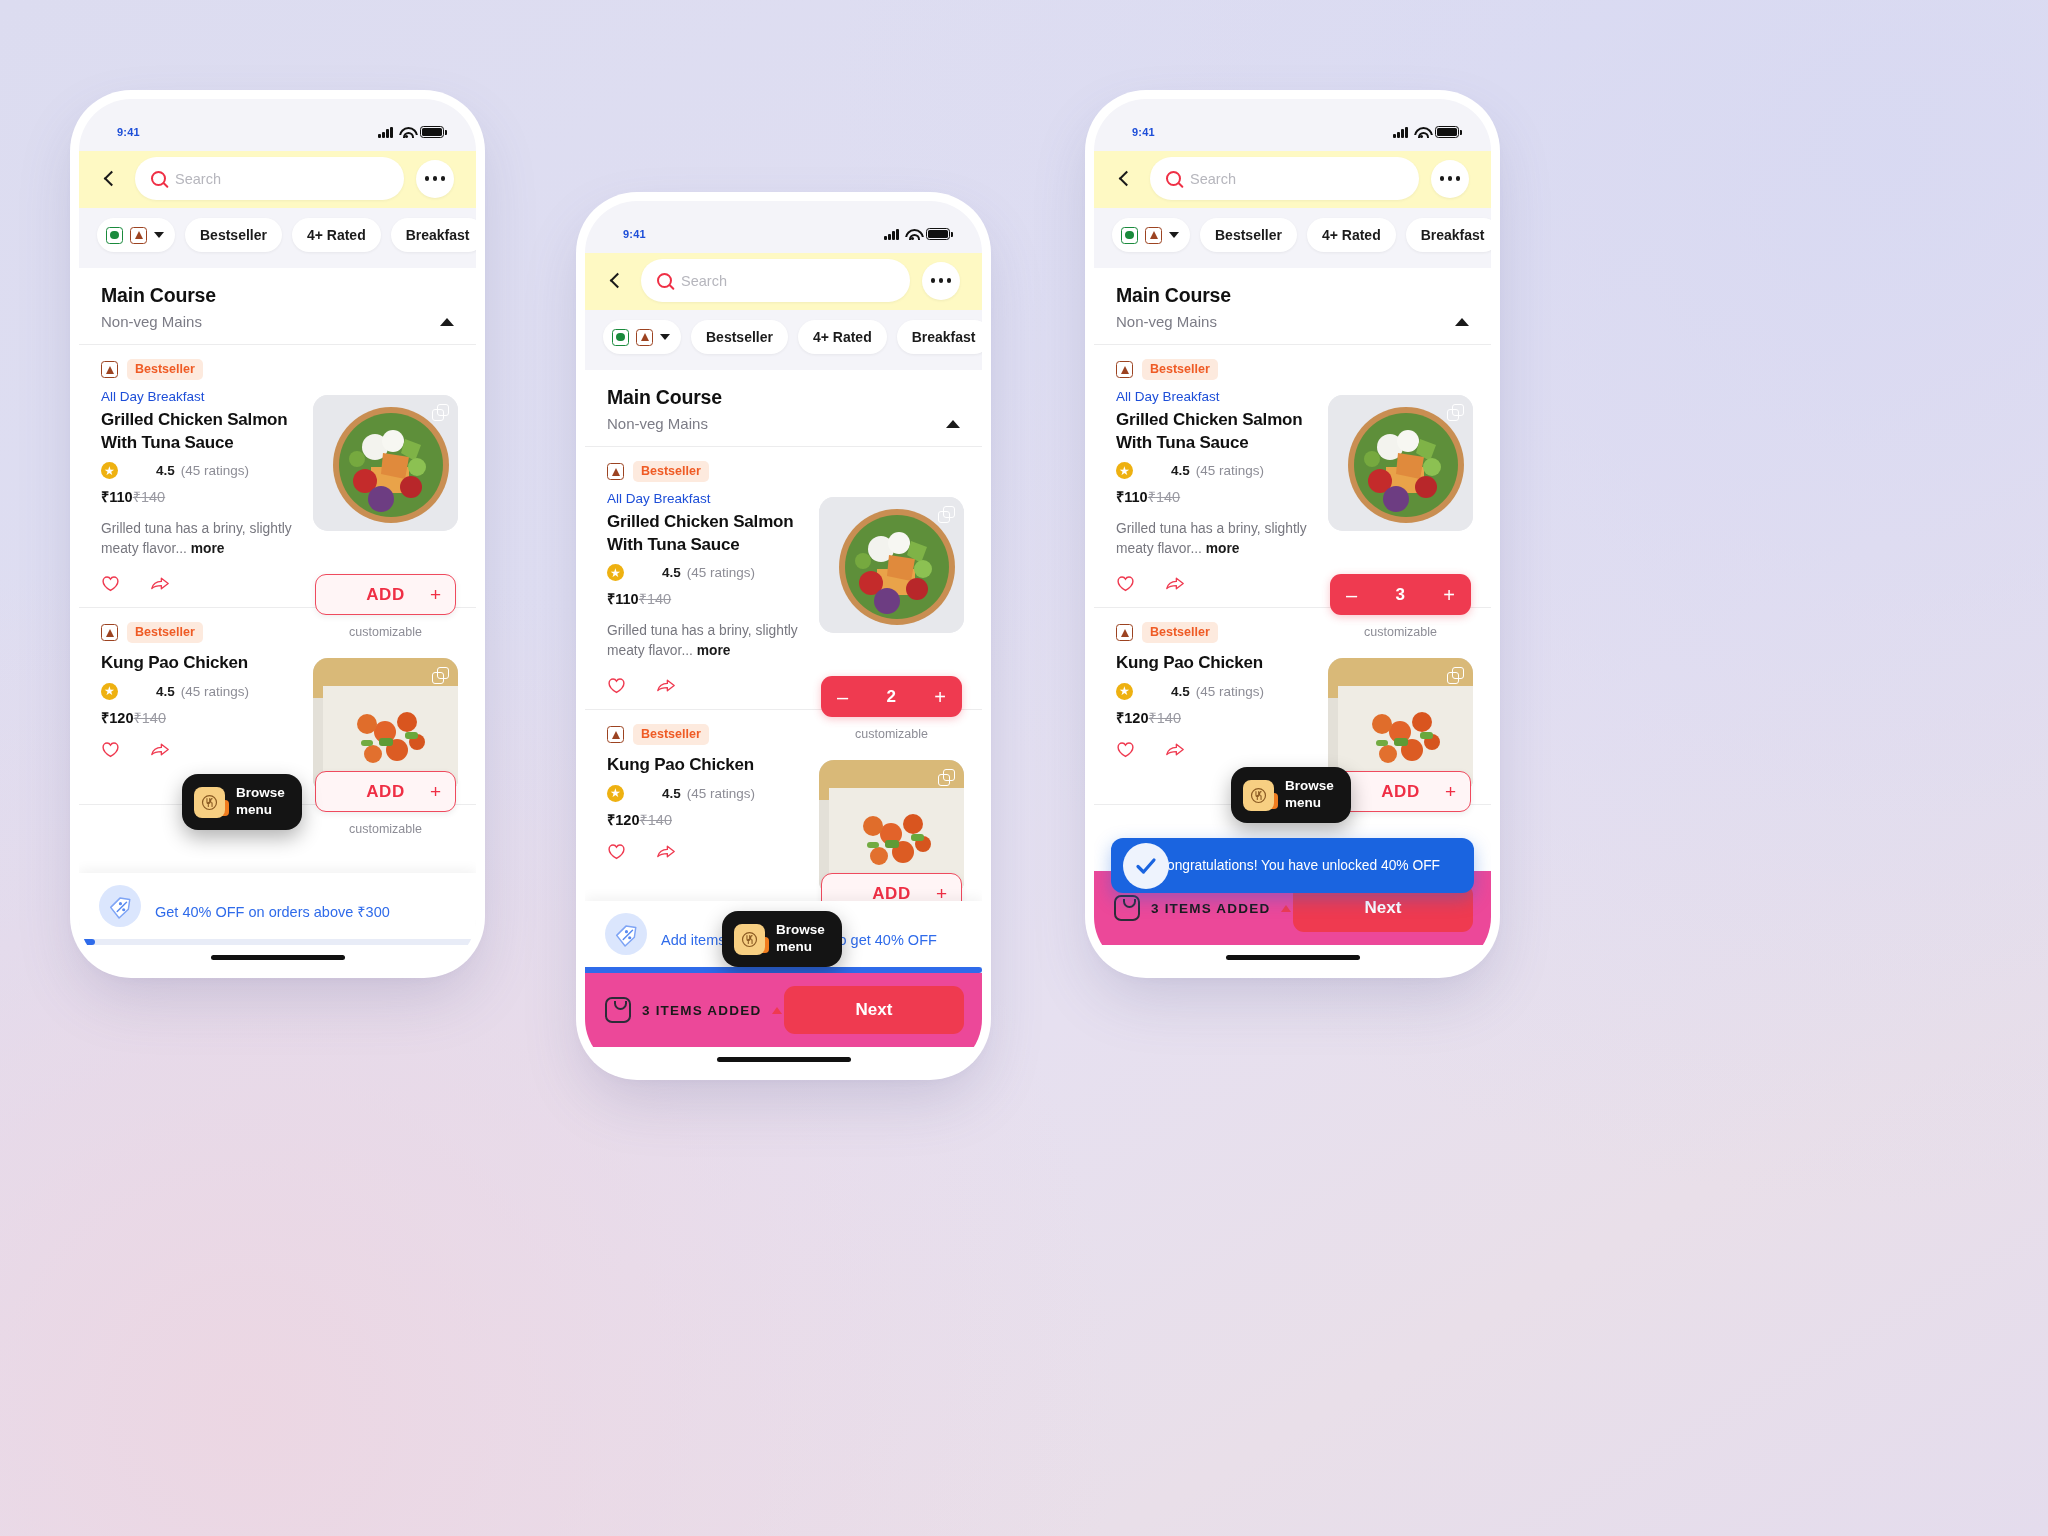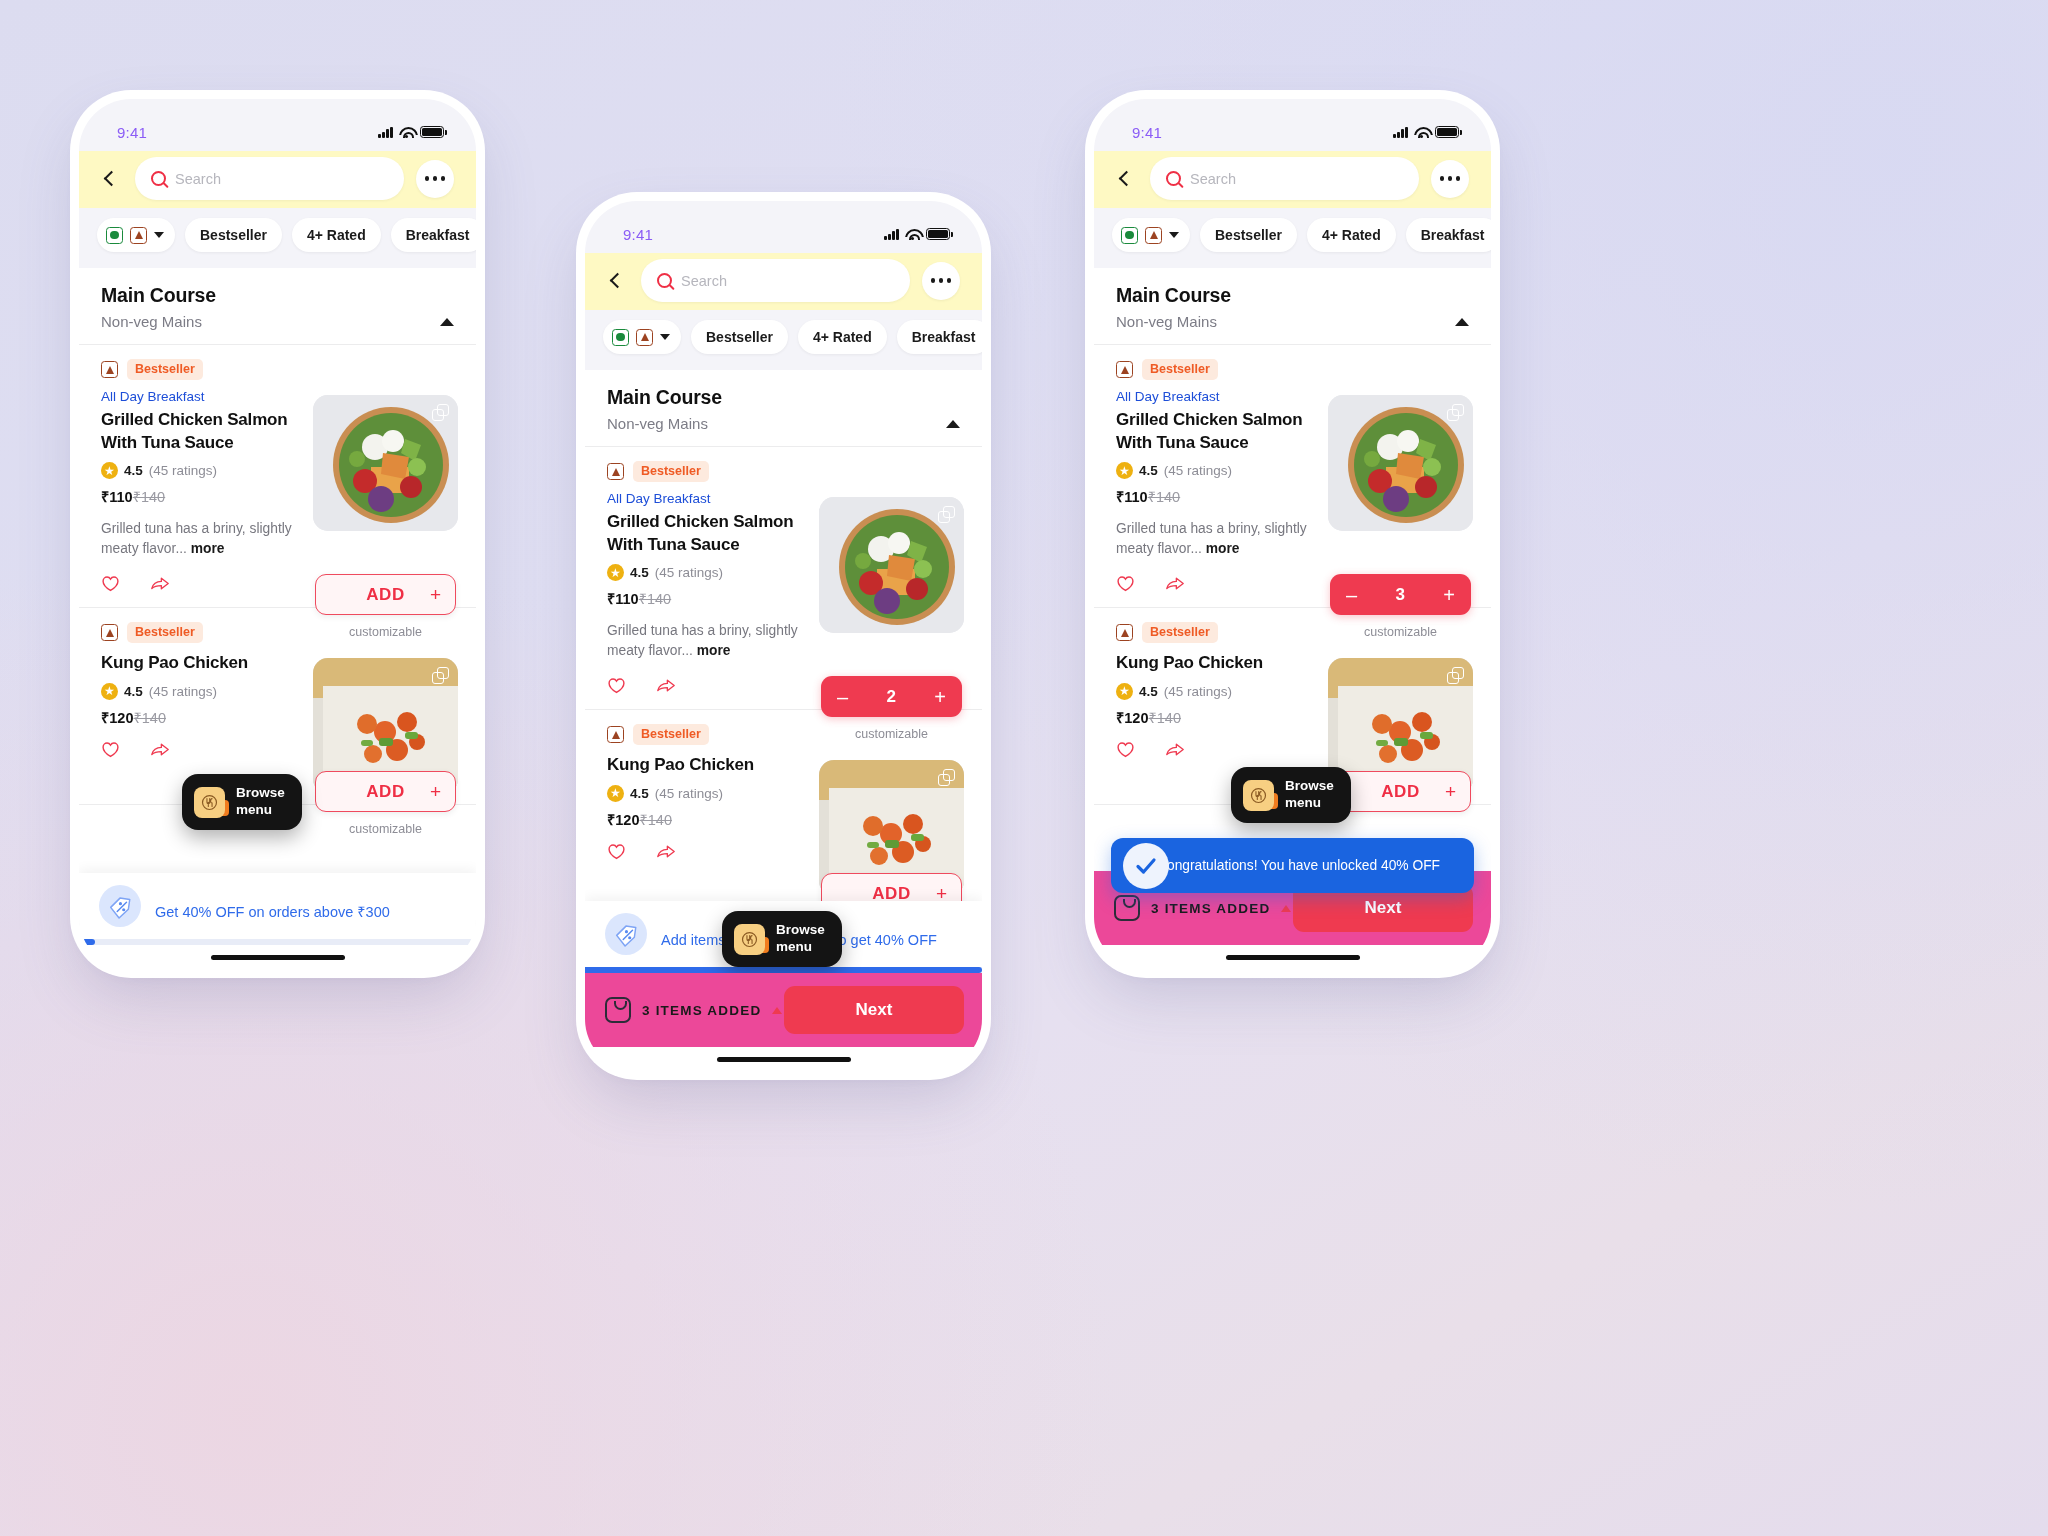--- a/index.html
+++ b/index.html
@@ -20,21 +20,21 @@
            overflow: hidden; }
   .screen { position: absolute; inset: 0; background: #fff; overflow: hidden; display:flex; flex-direction:column; }
 
   #phone1 { left: 79px;  top: 99px;  width: 397px; height: 870px; }
   #phone2 { left: 585px; top: 201px; width: 397px; height: 870px; }
   #phone3 { left: 1094px;top: 99px;  width: 397px; height: 870px; }
 
   
   .statusbar { height: 52px; background: #f4f4f9; display:flex; align-items:center;
                justify-content: space-between; padding: 14px 32px 0 38px; flex:0 0 auto;}
-  .sb-time { font-size: 15px; font-weight: 400; color:#8b5cf6; letter-spacing:.2px;}
+  .sb-time { font-size: 11px; font-weight: 700; color:#1d4ed8; letter-spacing:.2px;}
   .sb-icons { display:flex; align-items:center; gap:6px; }
   .sig { display:flex; align-items:flex-end; gap:1.5px; height:11px;}
   .sig i { width:2.6px; background:#111; border-radius:1px; display:block;}
   .sig i:nth-child(1){height:4px}.sig i:nth-child(2){height:6px}
   .sig i:nth-child(3){height:8.5px}.sig i:nth-child(4){height:11px}
   .wifi { width:15px; height:11px; position:relative; }
   .wifi::before{content:"";position:absolute;left:0;top:0;width:15px;height:15px;
     border:2.4px solid #111;border-radius:50%;clip-path:polygon(0 0,100% 0,100% 45%,0 45%);}
   .wifi::after{content:"";position:absolute;left:4px;top:5px;width:7px;height:7px;
     border:2.4px solid #111;border-radius:50%;clip-path:polygon(0 0,100% 0,100% 60%,0 60%);}
@@ -87,21 +87,21 @@
   .cardL { flex:1; min-width:0; padding-right:10px;}
   .badge-row { display:flex; align-items:center; gap:9px; margin-bottom:9px;}
   .bs-pill { background:#fdeade; color:#ef5b25; font-size:12.5px; font-weight:700; border-radius:5px;
              padding: 3px 8px 4px; }
   .cat { font-size:13.5px; color:#1d4ed8; margin-bottom:5px;}
   .dish { font-size:17px; font-weight:700; color:#111; line-height:1.33; letter-spacing:-.2px; margin-bottom:8px;}
   .ratrow { display:flex; align-items:center; gap:6px; margin-bottom:7px;}
   .star { width:17px;height:17px;border-radius:50%;background:#eeb111;display:flex;align-items:center;
           justify-content:center; flex:0 0 auto;}
   .star span{color:#fff;font-size:12px;line-height:1;}
-  .rat { font-size:13.5px; font-weight:700; color:#1a1a1a;}
+  .rat { font-size:13.5px; font-weight:700; color:#1a1a1a;margin-left:32px;}
   .ratc { font-size:13.5px; color:#8d8d96;}
   .prices { display:flex; align-items:center; gap:0; margin-bottom:13px;}
   .pnew { font-size:14.5px; font-weight:700; color:#111;}
   .pold { font-size:14.5px; color:#9b9ba3; text-decoration: line-through;}
   .desc { font-size:13.8px; color:#77777f; line-height:1.45; margin-bottom:15px;}
   .desc b { color:#1a1a1a; font-weight:700;}
   .acts { display:flex; gap:30px; align-items:center; padding-bottom:4px;}
   .heart { width:19px;height:19px; position:relative; cursor:pointer;}
   .heart svg, .share svg { display:block; }
 

